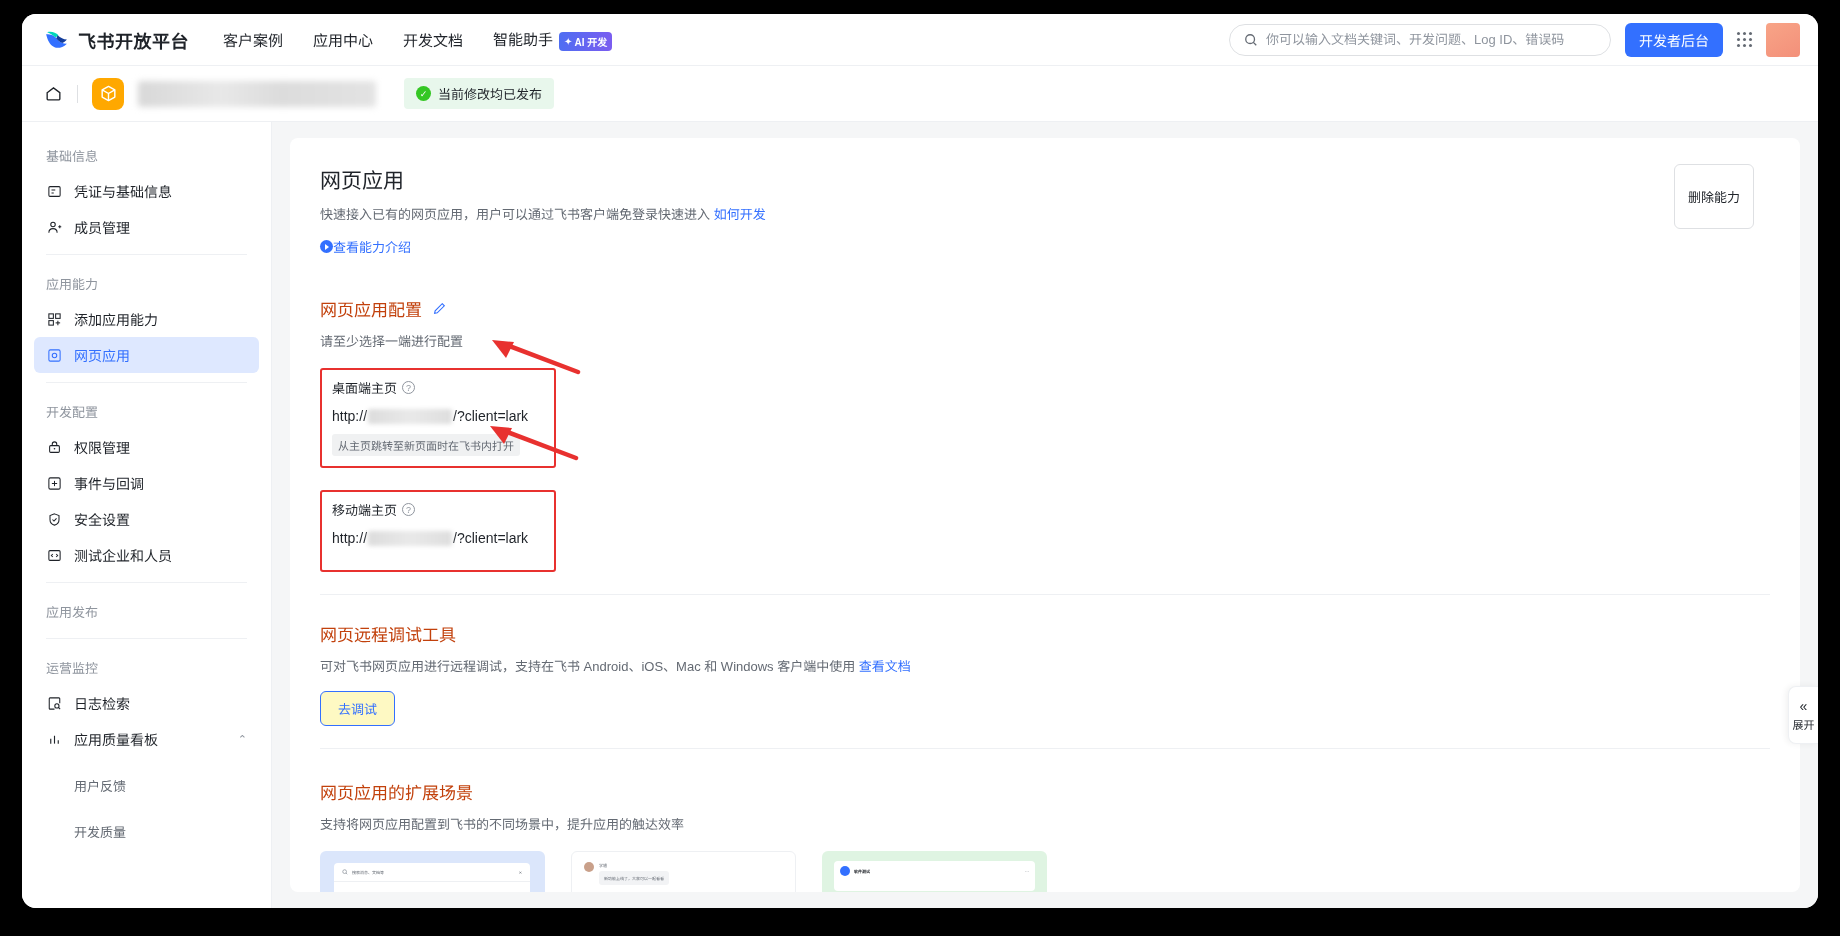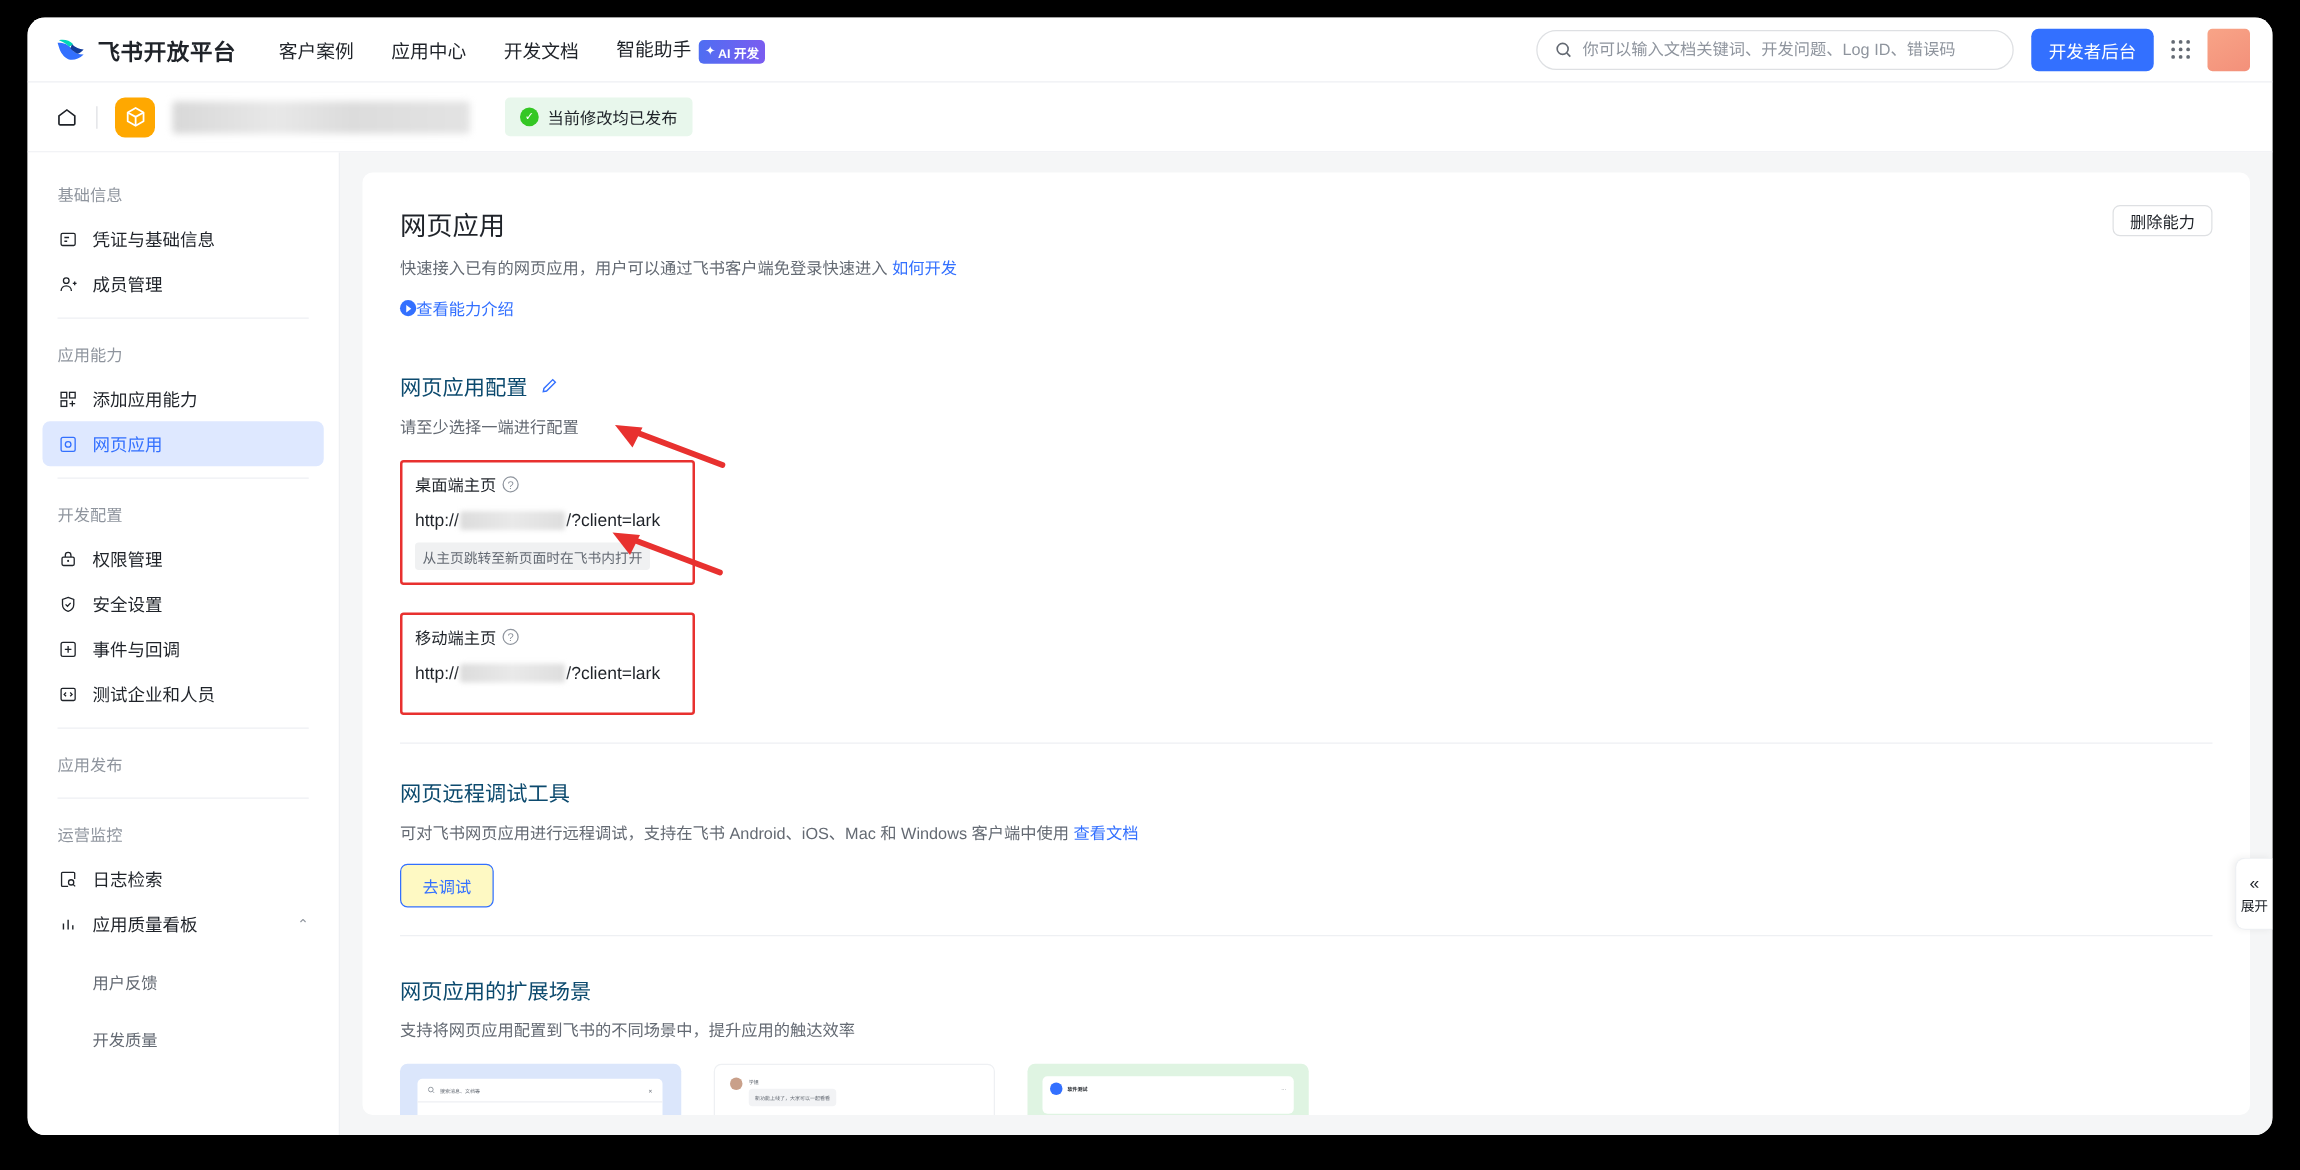--- a/index.html
+++ b/index.html
@@ -125,33 +125,33 @@
   .main {
     flex: 1; background: #f5f6f7;
     padding: 16px 18px; overflow: hidden; position: relative;
   }
   .card {
     background: #fff; border-radius: 8px;
     padding: 26px 30px 0 30px;
     height: 100%; position: relative; overflow: hidden;
   }
   .del-btn {
-    position: absolute; right: 30px; top: 26px;
+    position: absolute; right: 46px; top: 26px;
     border: 1px solid #dee0e3; background: #fff;
     border-radius: 6px; font-size: 13px; color: #1f2329;
-    padding: 2px 13px; cursor: pointer; font-family: inherit;
+    padding: 22px 13px; cursor: pointer; font-family: inherit;
   }
   .h1 { font-size: 21px; font-weight: 500; color: #1f2329; }
   .sub { font-size: 13px; color: #646a73; margin-top: 10px; }
   .lk { color: #3370ff; cursor: pointer; }
   .intro-row { display: flex; align-items: center; gap: 0; margin-top: 14px; font-size: 13px; }
   .play-ico { width: 13px; height: 13px; border-radius: 50%; background: #3370ff; display: flex; align-items: center; justify-content: center; }
   .play-ico b { border-left: 4px solid #fff; border-top: 3px solid transparent; border-bottom: 3px solid transparent; margin-left: 1px; }
 
-  .h2 { font-size: 17px; font-weight: 500; color: #0c4a6e; display: flex; align-items: center; gap: 10px; }
+  .h2 { font-size: 17px; font-weight: 500; color: #c2410c; display: flex; align-items: center; gap: 10px; }
   .sec1 { margin-top: 40px; }
   .pencil { color: #3370ff; cursor: pointer; display: flex; }
   .sub2 { font-size: 13px; color: #646a73; margin-top: 10px; }
 
   .redbox {
     border: 2px solid #e8312f; border-radius: 3px;
     padding: 8px 10px 10px 10px;
     width: 236px; margin-top: 18px;
   }
   .field-lbl { font-size: 13px; color: #1f2329; display: flex; align-items: center; gap: 5px; }
@@ -331,35 +331,35 @@
             <rect x="3.5" y="7.5" width="13" height="9" rx="1.5"></rect>
               <path d="M7 7.5V5.5a3 3 0 0 1 6 0v2"></path>
               <circle cx="10" cy="11.6" r="1.1" fill="#1f2329" stroke="none"></circle>
           </svg>
         </span>
         <span>权限管理</span>
       </div>
       <div class="side-item">
         <span class="s-ico">
           <svg width="15" height="15" viewBox="0 0 20 20" fill="none" stroke="#1f2329" stroke-width="1.4">
-            <path d="M10 2.5l6 2.3v5.4c0 3.6-2.5 6.2-6 7.3-3.5-1.1-6-3.7-6-7.3V4.8z"></path>
-              <path d="M7.3 10l2 2 3.4-3.6"></path>
-          </svg>
-        </span>
-        <span>安全设置</span>
-      </div>
-      <div class="side-item">
-        <span class="s-ico">
-          <svg width="15" height="15" viewBox="0 0 20 20" fill="none" stroke="#1f2329" stroke-width="1.4">
             <rect x="2.5" y="2.5" width="15" height="15" rx="2"></rect>
               <line x1="10" y1="6.5" x2="10" y2="13.5"></line>
               <line x1="6.5" y1="10" x2="13.5" y2="10"></line>
           </svg>
         </span>
         <span>事件与回调</span>
+      </div>
+      <div class="side-item">
+        <span class="s-ico">
+          <svg width="15" height="15" viewBox="0 0 20 20" fill="none" stroke="#1f2329" stroke-width="1.4">
+            <path d="M10 2.5l6 2.3v5.4c0 3.6-2.5 6.2-6 7.3-3.5-1.1-6-3.7-6-7.3V4.8z"></path>
+              <path d="M7.3 10l2 2 3.4-3.6"></path>
+          </svg>
+        </span>
+        <span>安全设置</span>
       </div>
       <div class="side-item">
         <span class="s-ico">
           <svg width="15" height="15" viewBox="0 0 20 20" fill="none" stroke="#1f2329" stroke-width="1.4">
             <rect x="2.5" y="3.5" width="15" height="13" rx="1.5"></rect>
               <path d="M7.8 8l-2 2 2 2M12.2 8l2 2-2 2"></path>
           </svg>
         </span>
         <span>测试企业和人员</span>
       </div>

